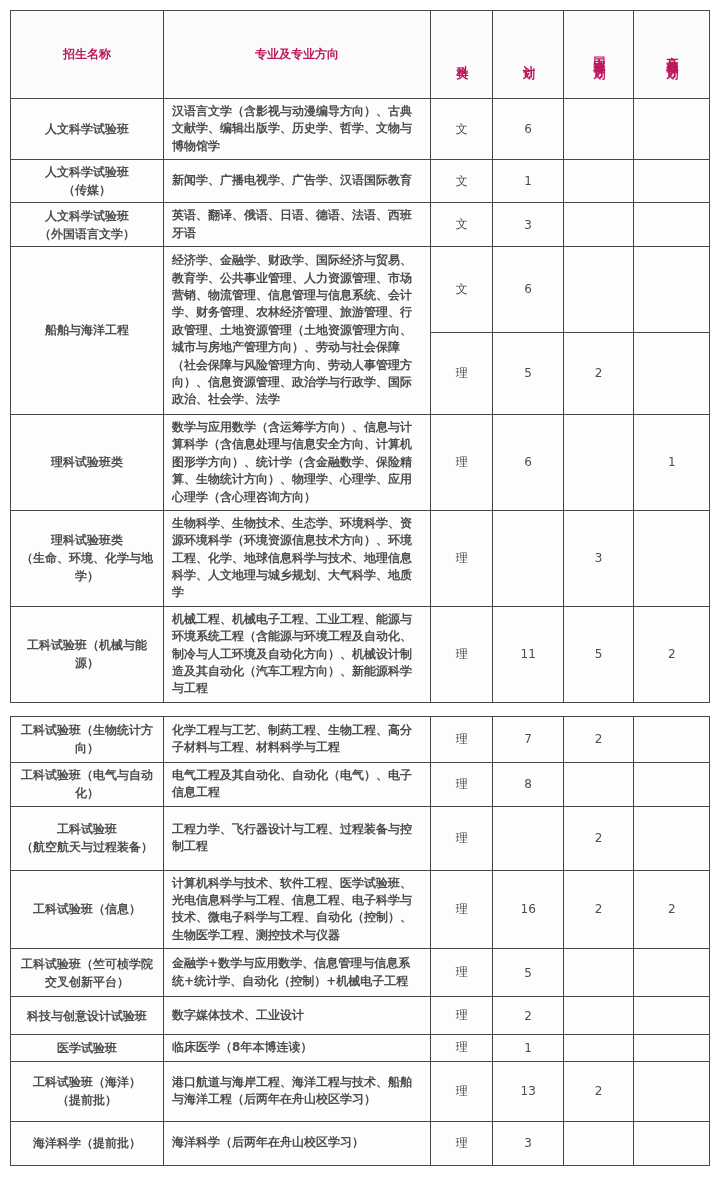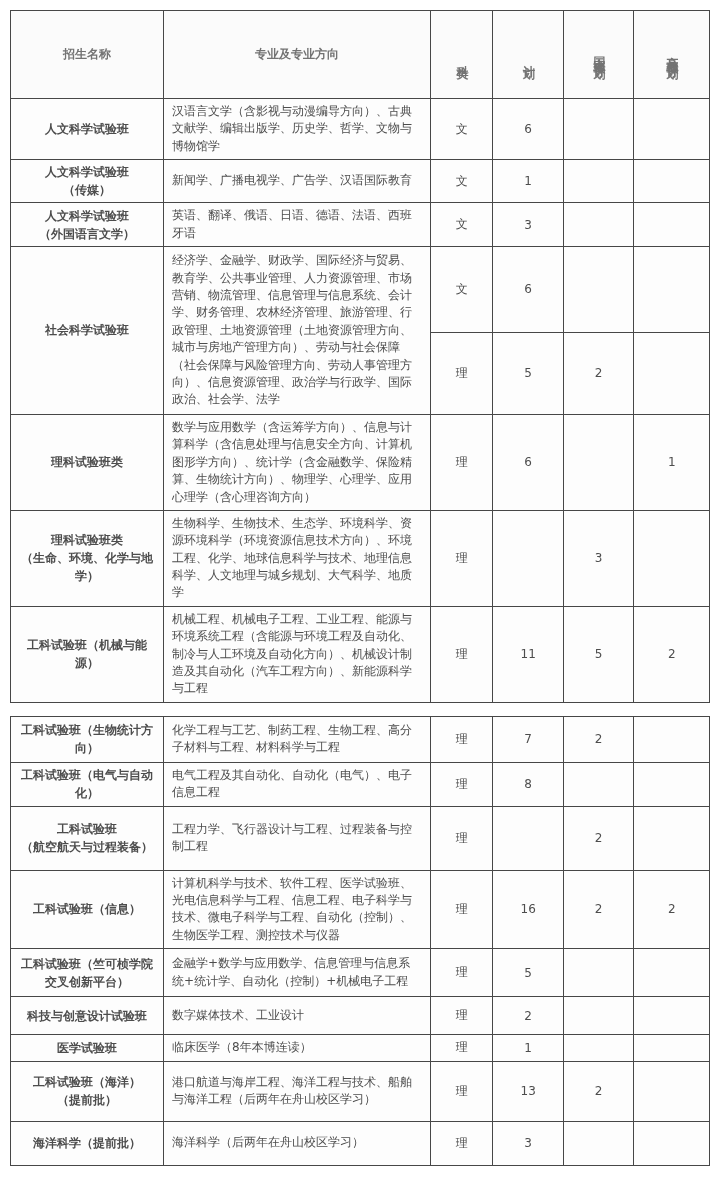--- a/index.html
+++ b/index.html
@@ -30,41 +30,42 @@
     border: 1px solid #474747;
     font-size: 12px;
     padding: 3px 6px;
     vertical-align: middle;
     box-sizing: border-box;
     overflow: hidden;
   }
   thead tr { height: 88px; }
   th {
     font-weight: bold;
-    color: #737373;
+    color: #be185d;
     text-align: center;
     background: #fbfbfb;
   }
   th.h-vert span {
     writing-mode: vertical-rl;
     text-orientation: upright;
     display: inline-block;
     line-height: 1.15;
     letter-spacing: 2px;
   }
   td.cell-name {
     text-align: center;
     white-space: pre-line;
     line-height: 1.5;
     font-weight: bold;
   }
   td.cell-majors {
     text-align: left;
     line-height: 1.45;
     padding: 4px 8px;
+    font-weight: bold;
   }
   td.cell-num {
     text-align: center;
   }
 </style>
 </head>
 <body>
 
 <div class="page">
   <div id="table-area">
@@ -108,21 +109,21 @@
           <tr style="height: 42px;">
             <td class="cell-name">人文科学试验班
 （外国语言文学）</td>
             <td class="cell-majors">英语、翻译、俄语、日语、德语、法语、西班牙语</td>
             <td class="cell-num">文</td>
             <td class="cell-num">3</td>
             <td class="cell-num"></td>
             <td class="cell-num"></td>
           </tr>
           <tr style="height: 86px;">
-            <td class="cell-name" rowspan="2">社会科学试验班</td>
+            <td class="cell-name" rowspan="2">船舶与海洋工程</td>
             <td class="cell-majors" rowspan="2">经济学、金融学、财政学、国际经济与贸易、教育学、公共事业管理、人力资源管理、市场营销、物流管理、信息管理与信息系统、会计学、财务管理、农林经济管理、旅游管理、行政管理、土地资源管理（土地资源管理方向、城市与房地产管理方向）、劳动与社会保障（社会保障与风险管理方向、劳动人事管理方向）、信息资源管理、政治学与行政学、国际政治、社会学、法学</td>
             <td class="cell-num">文</td>
             <td class="cell-num">6</td>
             <td class="cell-num"></td>
             <td class="cell-num"></td>
           </tr>
           <tr style="height: 82px;">
             <td class="cell-num">理</td>
             <td class="cell-num">5</td>
             <td class="cell-num">2</td>

